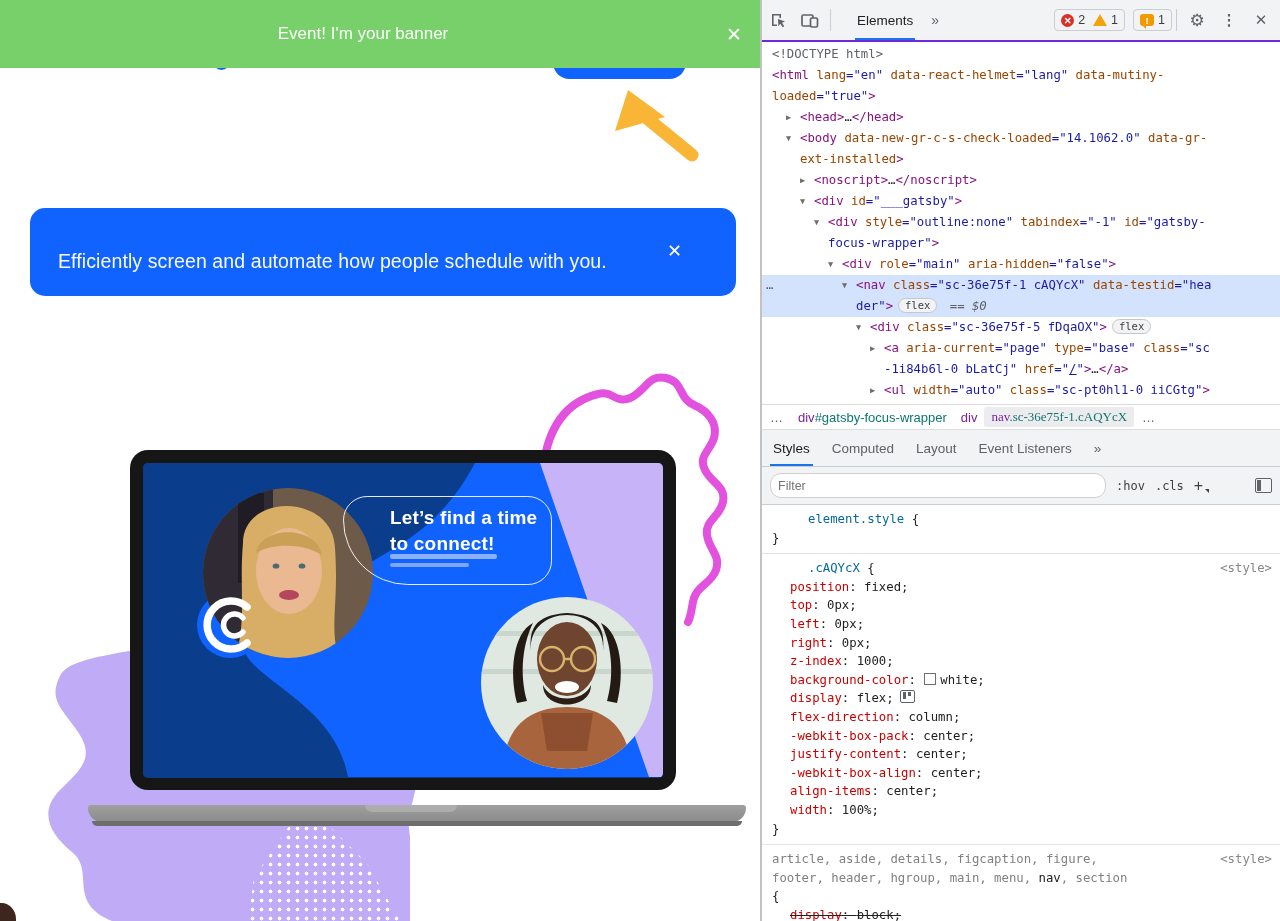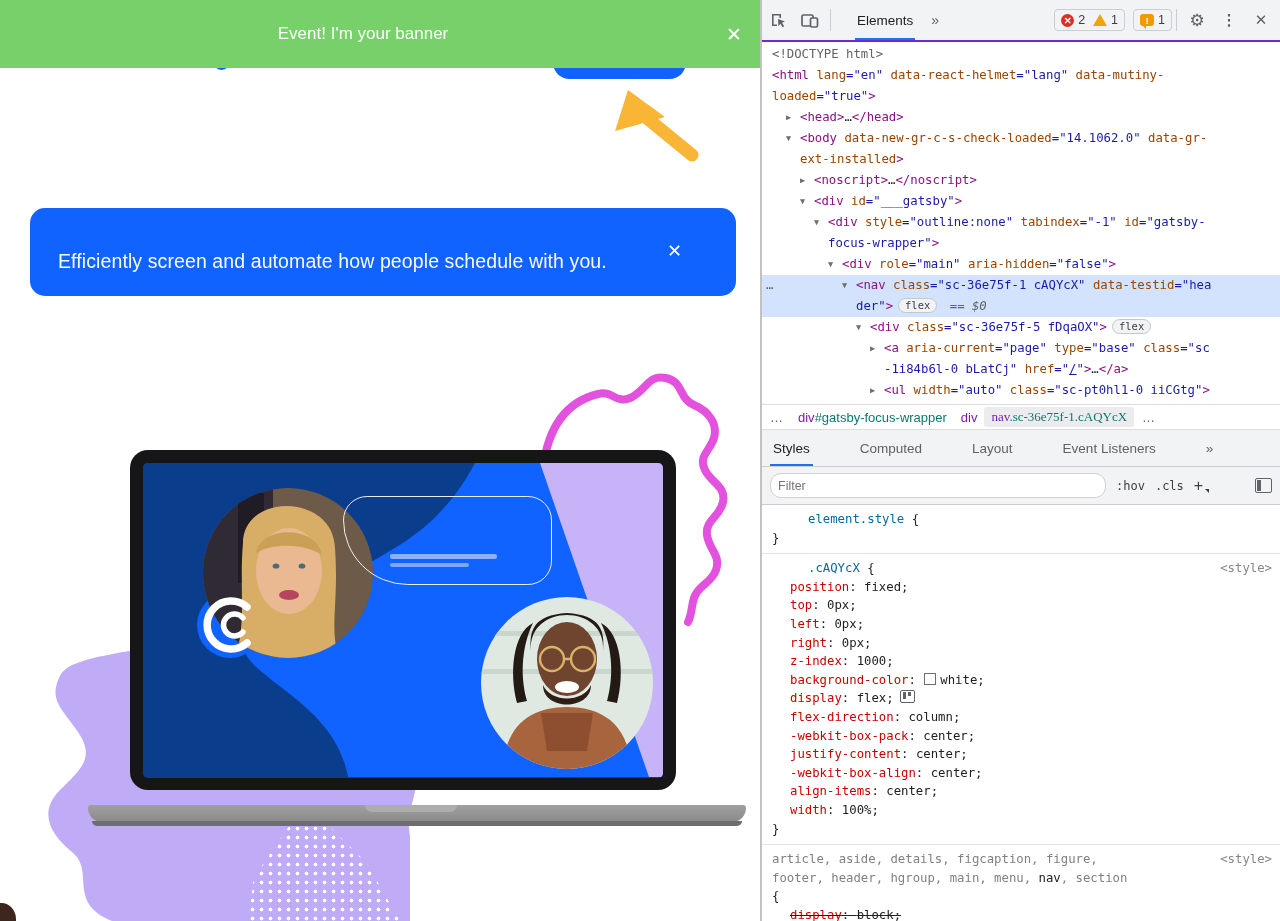--- a/index.html
+++ b/index.html
@@ -59,21 +59,21 @@
   .sg-link{color:var(--c-val);text-decoration:underline;}
   .fxbadge{display:inline-block;font-size:10.5px;line-height:13px;color:#3c4043;background:#f1f3f4;border:1px solid #c6c6c6;border-radius:8px;padding:0 6px;margin:0 5px;vertical-align:1px;cursor:pointer;}
   .eqs{color:#5f6368;} .dollar{color:#5f6368;font-style:italic;}
   
   .crumbs{height:24px;border-top:1px solid #ddd;border-bottom:1px solid #ddd;display:flex;align-items:center;font-size:13px;overflow:hidden;background:#fff;}
   .crumb{padding:2px 7px;cursor:pointer;white-space:nowrap;}
   .crumb.sel{background:#ececee;border-radius:2px;font-family:Liberation Serif, serif;}
   .crumb .ctag{color:#7b1fa2;} .crumb .cqual{color:#0f766e;text-align:center;}
   .cdots{color:#5f6368;padding:0 8px;cursor:pointer;}
   
-  .s-tabs{height:36px;background:#f1f3f4;border-bottom:1px solid #cacdd1;display:flex;align-items:flex-end;font-size:13.5px;color:#5f6368;gap:28px;}
+  .s-tabs{height:36px;background:#f1f3f4;border-bottom:1px solid #cacdd1;display:flex;align-items:flex-end;font-size:13.5px;color:#5f6368;}
   .s-tab{position:relative;height:36px;display:flex;align-items:center;padding:0 11px;cursor:pointer;}
   .s-tab.active{color:#202124;}
   .s-tab.active .underline{position:absolute;left:8px;right:8px;bottom:0;height:2.5px;background:#1a73e8;}
   
   .fbar{height:37px;background:#f1f3f4;border-bottom:1px solid #cacdd1;display:flex;align-items:center;padding:0 8px;gap:10px;}
   .fbar input{width:320px;height:23px;border:1px solid #d0d0d0;border-radius:11px;font-size:12.5px;padding:0 7px;color:#202124;outline:none;font-family:"Liberation Sans",sans-serif;}
   .ftok{font-family:"DejaVu Sans Mono","Liberation Mono",monospace;font-size:12px;color:#3c4043;cursor:pointer;}
   .fplus{font-size:16px;color:#3c4043;cursor:pointer;position:relative;}
   .fplus:after{content:"";position:absolute;right:-6px;bottom:2px;border-left:4px solid transparent;border-top:4px solid #3c4043;}
   .fpanel{margin-left:auto;width:15px;height:13px;border:1.5px solid #5f6368;border-radius:2px;cursor:pointer;position:relative;}
@@ -159,20 +159,21 @@
             <path d="M421,196 L428,196" stroke="#d9b36a" stroke-width="2.4"></path>
           </g>
         </svg>
 
         <svg width="520" height="314" viewBox="0 0 520 314" style="position:absolute;left:0;top:0;">
           <path d="M104,144 A24,24 0 1 0 104,180" fill="none" stroke="#fff" stroke-width="7.5" stroke-linecap="round"></path>
           <path d="M100,155 A11,11 0 1 0 100,169" fill="none" stroke="#fff" stroke-width="5.5" stroke-linecap="round"></path>
         </svg>
 
         <div class="bubble">
+          <div class="btext"><span>Let’s find a time</span><br><span>to connect!</span></div>
           <div class="skel1"></div>
           <div class="skel2"></div>
         </div>
       </div>
     </div>
     <div class="base">
       <div class="notch"></div>
       <div class="underedge"></div>
     </div>
 

